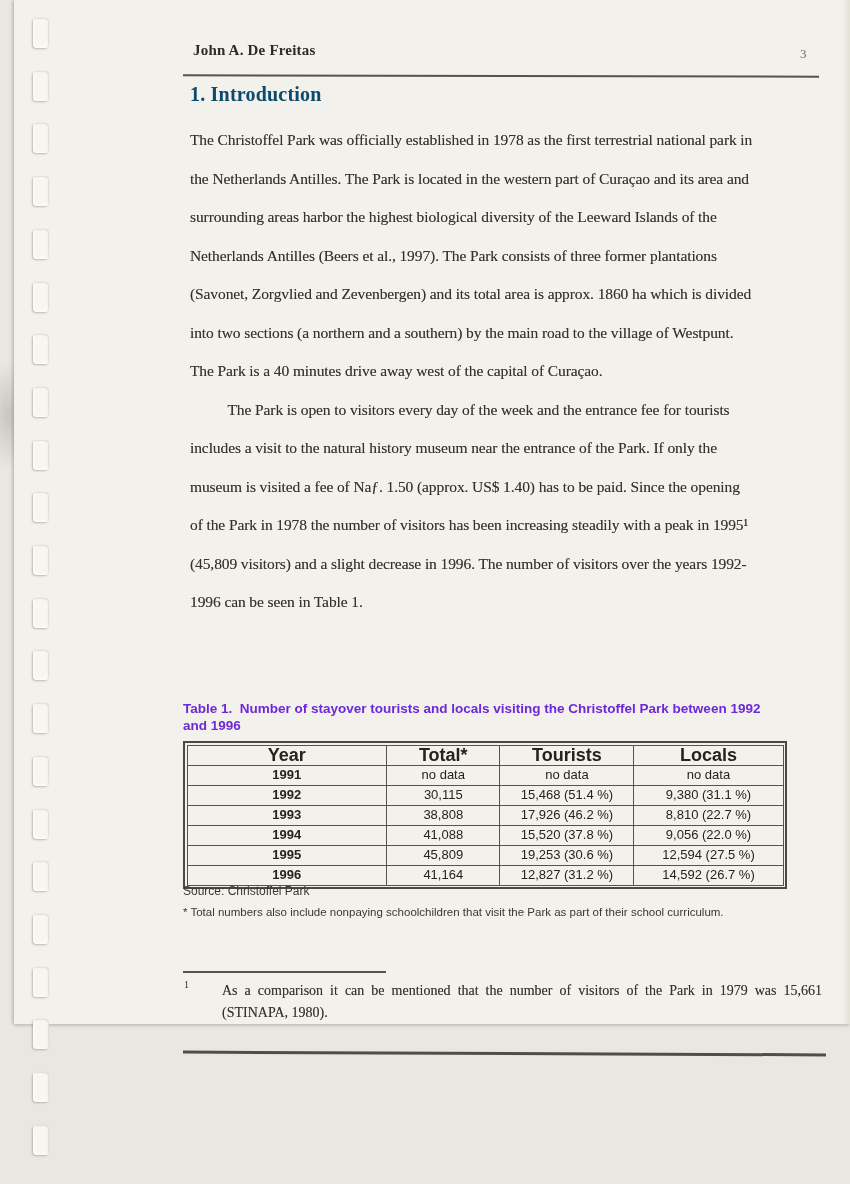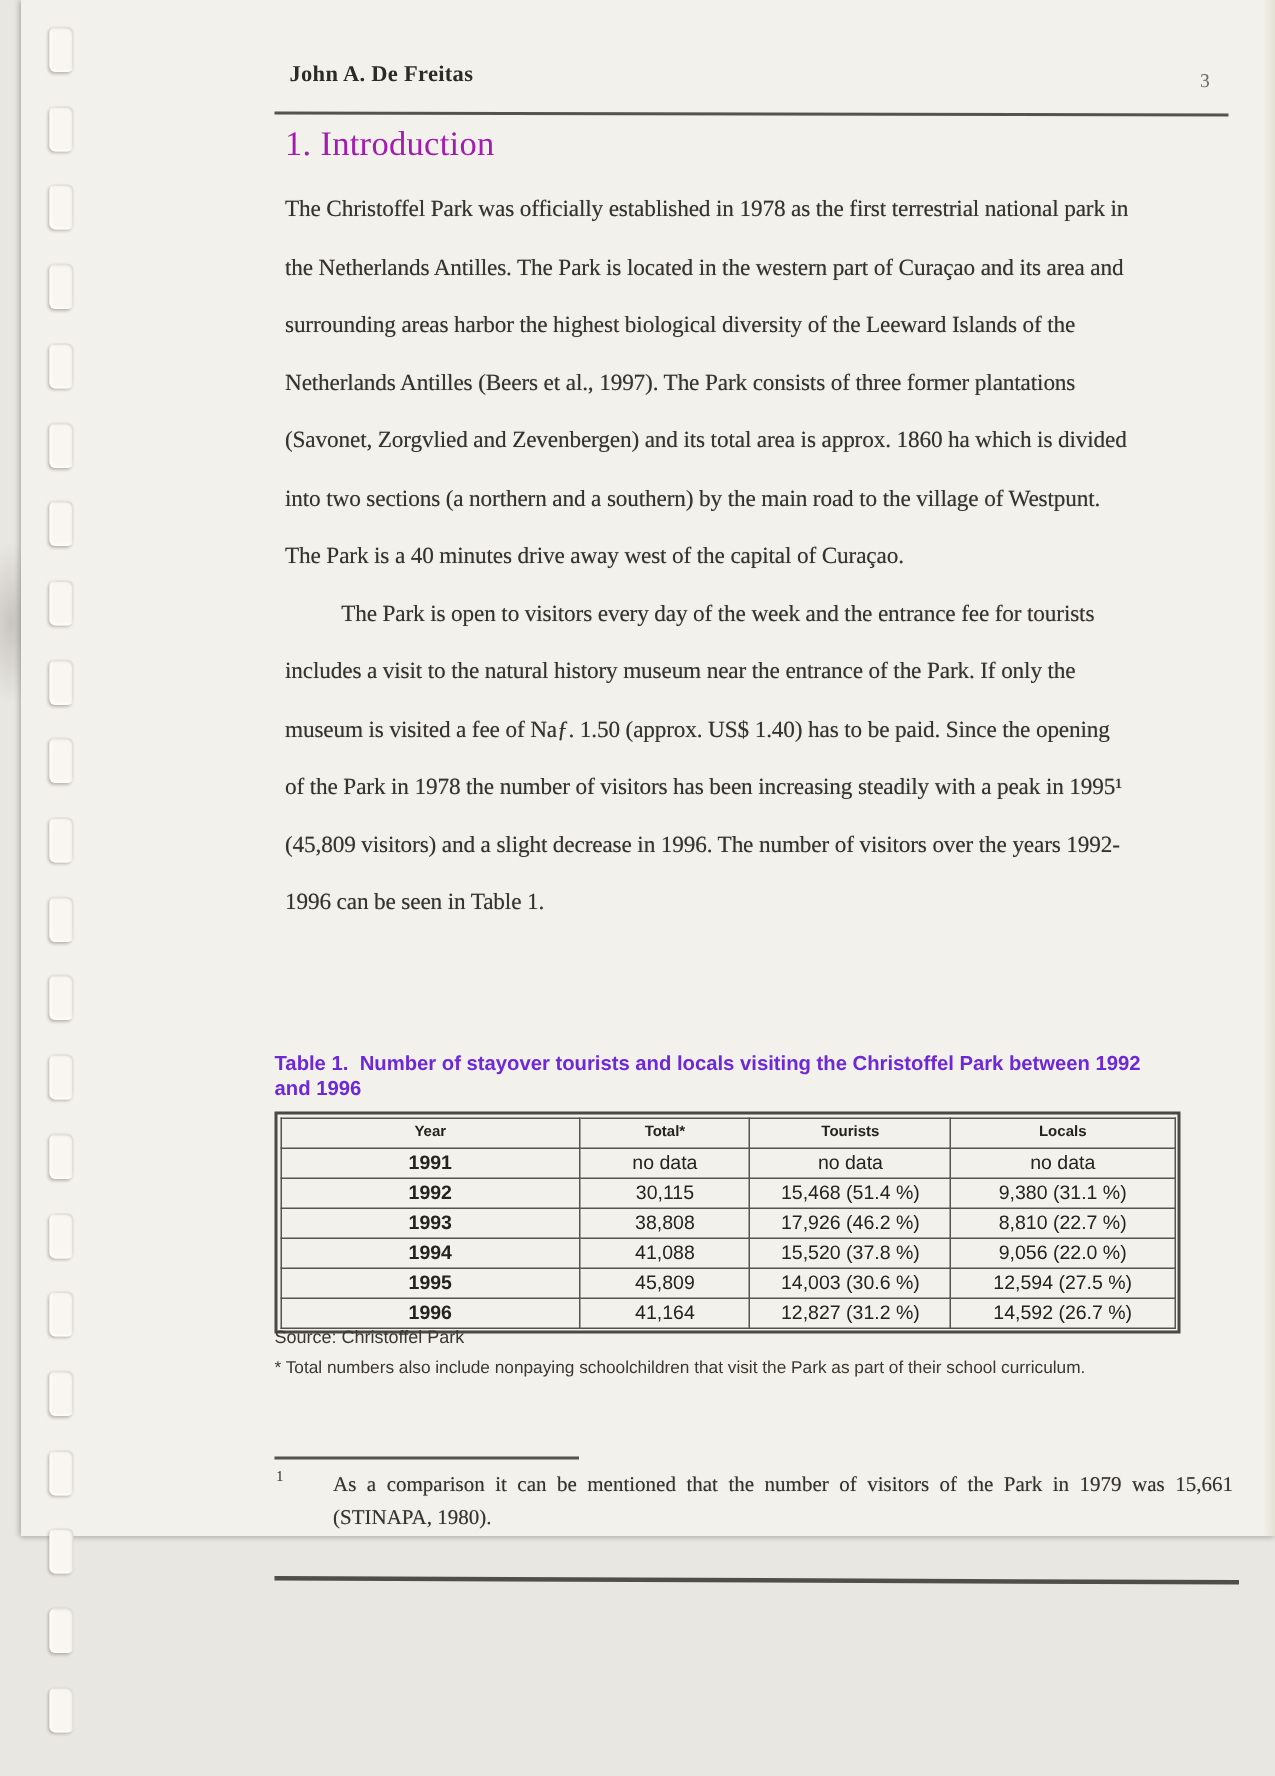--- a/index.html
+++ b/index.html
@@ -34,21 +34,21 @@
   .pagenum{
     position:absolute;left:786px;top:46px;
     font-size:13px;color:#6b685f;
   }
   .rule{position:absolute;background:#55534d;}
   .rule-header{left:169px;top:75px;width:636px;height:2px;transform:rotate(0.12deg);}
   .rule-footnote{left:169px;top:971px;width:203px;height:2px;}
   .rule-bottom{left:169px;top:1052px;width:643px;height:2.5px;transform:rotate(0.25deg);background:#504e48;}
   .section-title{
     position:absolute;left:176px;top:83px;
-    font-size:23px;font-weight:normal;color:#a21caf;letter-spacing:0.2px;
+    font-size:20px;font-weight:bold;color:#0c4a6e;letter-spacing:0.2px;
   }
   .bodytext{
     position:absolute;left:176px;top:121px;width:648px;
     font-size:15.5px;color:#35332e;letter-spacing:-0.1px;
     text-shadow:0 0 0.5px rgba(55,53,47,0.5);
   }
   .tline{white-space:pre;line-height:38.5px;height:38.5px;}
   .caption{
     position:absolute;left:169px;top:700px;width:640px;
     font-family:"Liberation Sans",sans-serif;font-size:13.5px;font-weight:bold;color:#6d28d9;
@@ -61,21 +61,21 @@
   }
   table.visitors{
     width:100%;border-collapse:collapse;
     font-family:"Liberation Sans",sans-serif;font-size:13px;color:#24231e;
     border:1.5px solid #4b4943;
   }
   table.visitors th, table.visitors td{
     border:1.5px solid #56544e;text-align:center;padding:1px 4px;
     height:17px;line-height:16px;
   }
-  table.visitors th{font-weight:bold;font-size:10px;}
+  table.visitors th{font-weight:bold;font-size:18px;}
   td.year{font-weight:bold;}
   col.c-year{width:33.5%;} col.c-total{width:19%;} col.c-tourists{width:22.5%;} col.c-locals{width:25%;}
   .source{
     position:absolute;left:169px;top:884px;
     font-family:"Liberation Sans",sans-serif;font-size:12px;color:#3a3831;
   }
   .tablenote{
     position:absolute;left:169px;top:906px;width:660px;
     font-family:"Liberation Sans",sans-serif;font-size:11.5px;color:#3a3831;
   }
@@ -196,21 +196,21 @@
           <tr>
             <td class="year">1994</td>
             <td>41,088</td>
             <td>15,520 (37.8 %)</td>
             <td>9,056 (22.0 %)</td>
           </tr>
 
           <tr>
             <td class="year">1995</td>
             <td>45,809</td>
-            <td>14,003 (30.6 %)</td>
+            <td>19,253 (30.6 %)</td>
             <td>12,594 (27.5 %)</td>
           </tr>
 
           <tr>
             <td class="year">1996</td>
             <td>41,164</td>
             <td>12,827 (31.2 %)</td>
             <td>14,592 (26.7 %)</td>
           </tr>
         </tbody>

